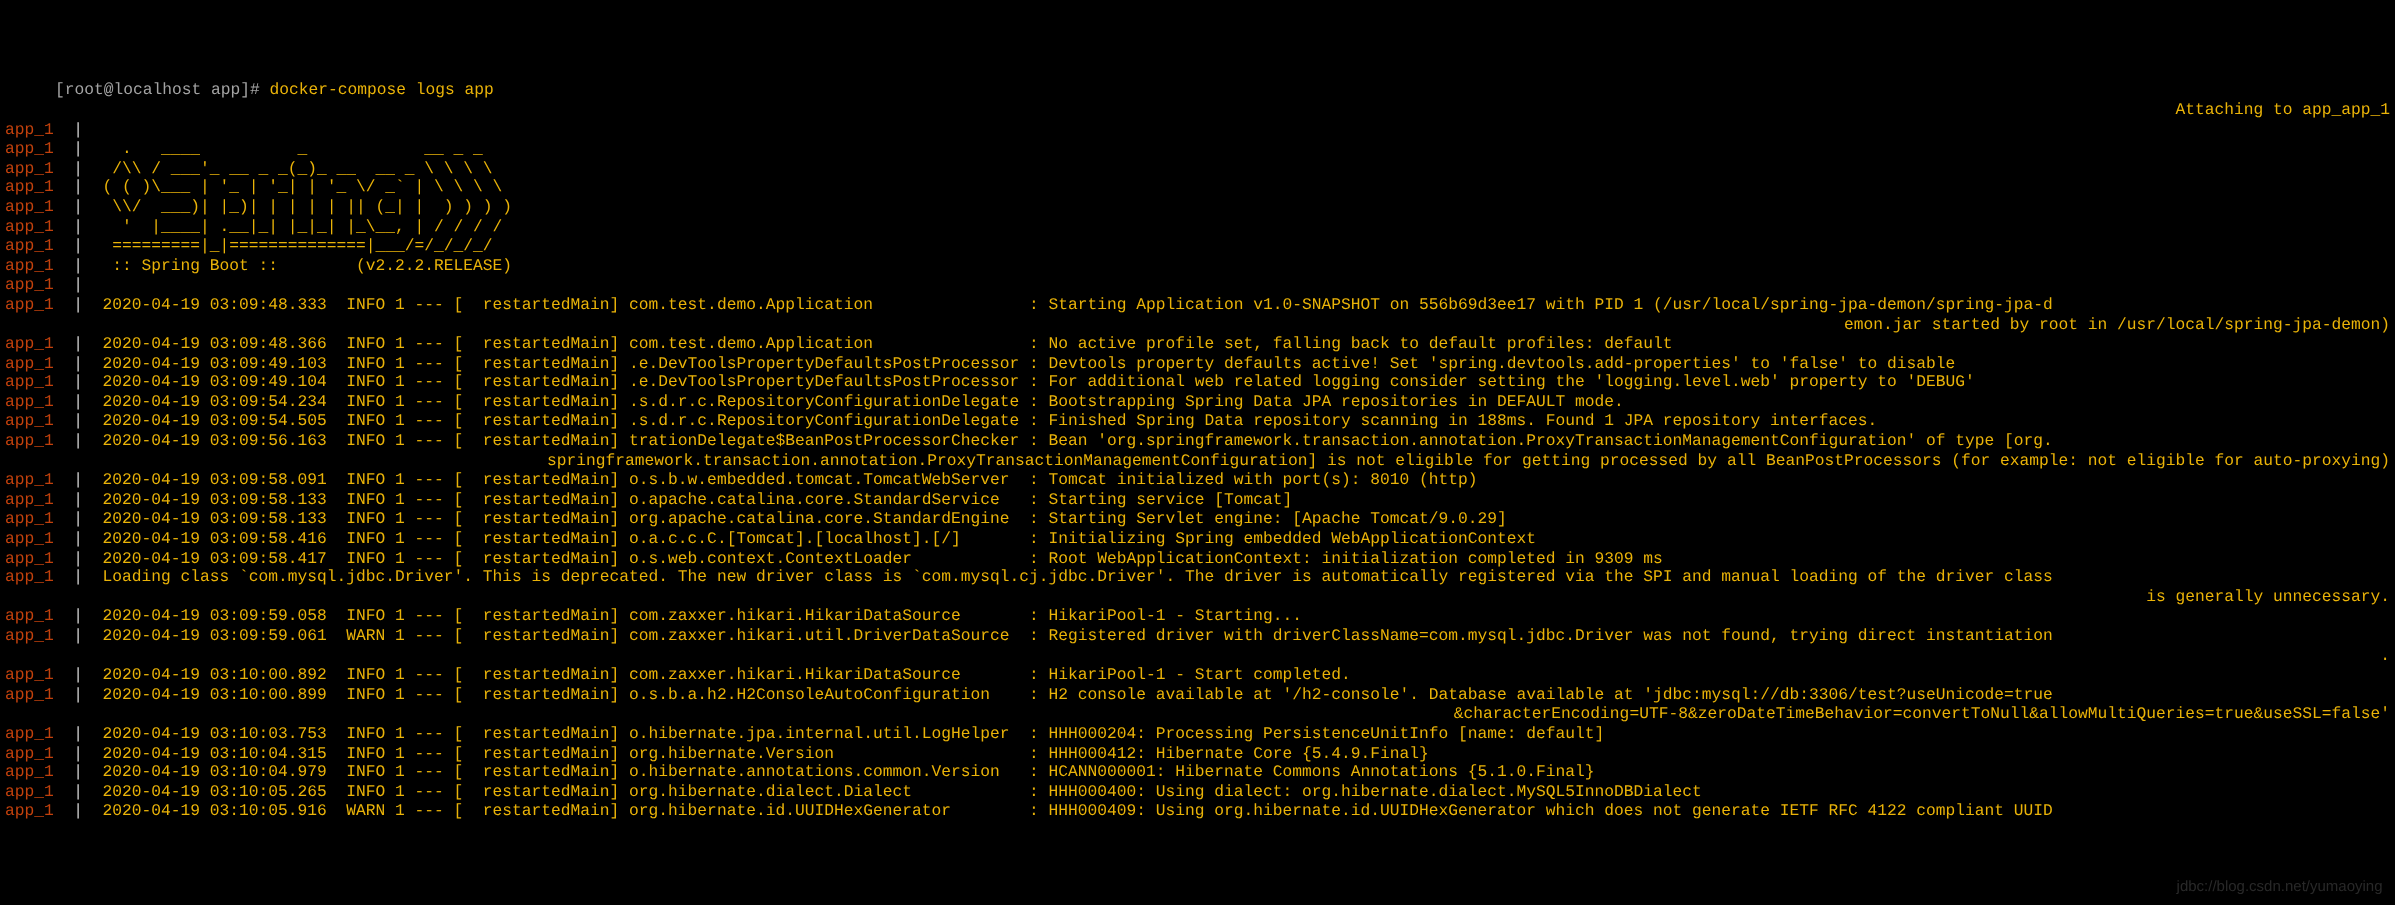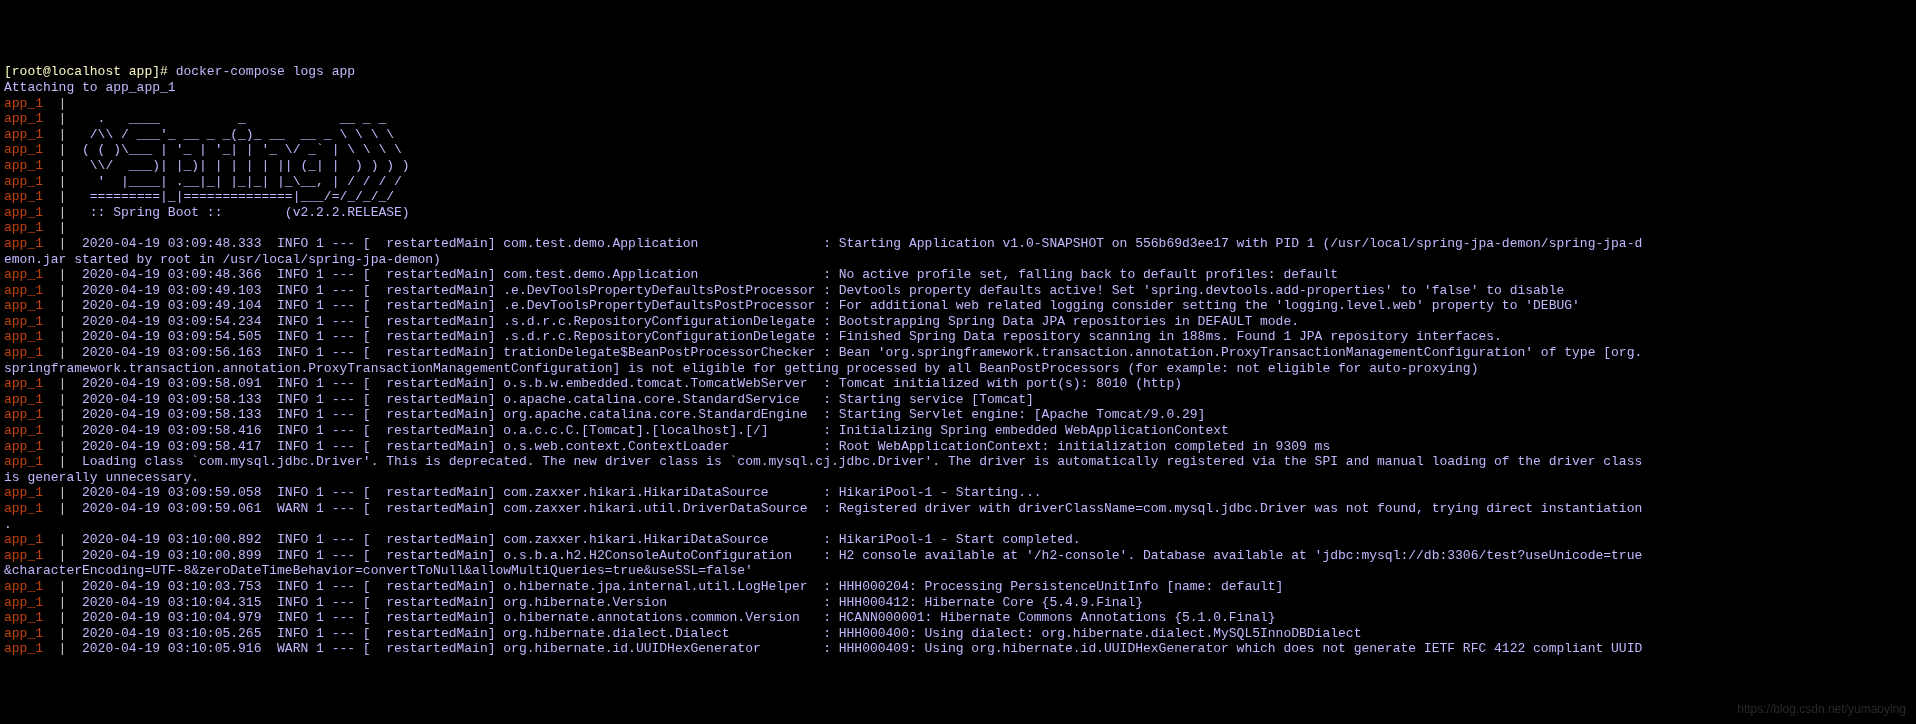--- a/index.html
+++ b/index.html
@@ -8,37 +8,37 @@
     color: #ccc;
     font-family: "Consolas", "Monaco", "Courier New", monospace;
     font-size: 13px;
     line-height: 15.6px;
     white-space: pre;
     overflow: hidden;
     width: 1916px;
     height: 724px;
     padding: 2px 4px;
   }
-  .prompt-root { color: #fef9c3; }
+  .prompt-root { color: #a3a3a3; margin-left: 40px; }
   .line { white-space: pre; }
   .prefix { color: #c2410c; }
   .pipe { color: #ccc; }
-  .body { color: #c4b5fd; }
+  .body { color: #eab308; text-align: right; }
   .watermark {
     position: absolute;
     right: 10px;
     bottom: 6px;
     color: #444;
     font-size: 12px;
     font-family: sans-serif;
     opacity: 0.6;
   }
 </style>
 </head>
 <body>
 
 
 
 <div id="term"><div class="line"><span class="prompt-root">[root@localhost app]# </span><span class="body">docker-compose logs app</span></div><div class="line body">Attaching to app_app_1</div><div class="line"><span class="prefix">app_1  </span><span class="pipe">| </span><span class="body"> </span></div><div class="line"><span class="prefix">app_1  </span><span class="pipe">| </span><span class="body">   .   ____          _            __ _ _</span></div><div class="line"><span class="prefix">app_1  </span><span class="pipe">| </span><span class="body">  /\\ / ___'_ __ _ _(_)_ __  __ _ \ \ \ \</span></div><div class="line"><span class="prefix">app_1  </span><span class="pipe">| </span><span class="body"> ( ( )\___ | '_ | '_| | '_ \/ _` | \ \ \ \</span></div><div class="line"><span class="prefix">app_1  </span><span class="pipe">| </span><span class="body">  \\/  ___)| |_)| | | | | || (_| |  ) ) ) )</span></div><div class="line"><span class="prefix">app_1  </span><span class="pipe">| </span><span class="body">   '  |____| .__|_| |_|_| |_\__, | / / / /</span></div><div class="line"><span class="prefix">app_1  </span><span class="pipe">| </span><span class="body">  =========|_|==============|___/=/_/_/_/</span></div><div class="line"><span class="prefix">app_1  </span><span class="pipe">| </span><span class="body">  :: Spring Boot ::        (v2.2.2.RELEASE)</span></div><div class="line"><span class="prefix">app_1  </span><span class="pipe">| </span><span class="body"> </span></div><div class="line"><span class="prefix">app_1  </span><span class="pipe">| </span><span class="body"> 2020-04-19 03:09:48.333  INFO 1 --- [  restartedMain] com.test.demo.Application                : Starting Application v1.0-SNAPSHOT on 556b69d3ee17 with PID 1 (/usr/local/spring-jpa-demon/spring-jpa-d</span></div><div class="line body">emon.jar started by root in /usr/local/spring-jpa-demon)</div><div class="line"><span class="prefix">app_1  </span><span class="pipe">| </span><span class="body"> 2020-04-19 03:09:48.366  INFO 1 --- [  restartedMain] com.test.demo.Application                : No active profile set, falling back to default profiles: default</span></div><div class="line"><span class="prefix">app_1  </span><span class="pipe">| </span><span class="body"> 2020-04-19 03:09:49.103  INFO 1 --- [  restartedMain] .e.DevToolsPropertyDefaultsPostProcessor : Devtools property defaults active! Set 'spring.devtools.add-properties' to 'false' to disable</span></div><div class="line"><span class="prefix">app_1  </span><span class="pipe">| </span><span class="body"> 2020-04-19 03:09:49.104  INFO 1 --- [  restartedMain] .e.DevToolsPropertyDefaultsPostProcessor : For additional web related logging consider setting the 'logging.level.web' property to 'DEBUG'</span></div><div class="line"><span class="prefix">app_1  </span><span class="pipe">| </span><span class="body"> 2020-04-19 03:09:54.234  INFO 1 --- [  restartedMain] .s.d.r.c.RepositoryConfigurationDelegate : Bootstrapping Spring Data JPA repositories in DEFAULT mode.</span></div><div class="line"><span class="prefix">app_1  </span><span class="pipe">| </span><span class="body"> 2020-04-19 03:09:54.505  INFO 1 --- [  restartedMain] .s.d.r.c.RepositoryConfigurationDelegate : Finished Spring Data repository scanning in 188ms. Found 1 JPA repository interfaces.</span></div><div class="line"><span class="prefix">app_1  </span><span class="pipe">| </span><span class="body"> 2020-04-19 03:09:56.163  INFO 1 --- [  restartedMain] trationDelegate$BeanPostProcessorChecker : Bean 'org.springframework.transaction.annotation.ProxyTransactionManagementConfiguration' of type [org.</span></div><div class="line body">springframework.transaction.annotation.ProxyTransactionManagementConfiguration] is not eligible for getting processed by all BeanPostProcessors (for example: not eligible for auto-proxying)</div><div class="line"><span class="prefix">app_1  </span><span class="pipe">| </span><span class="body"> 2020-04-19 03:09:58.091  INFO 1 --- [  restartedMain] o.s.b.w.embedded.tomcat.TomcatWebServer  : Tomcat initialized with port(s): 8010 (http)</span></div><div class="line"><span class="prefix">app_1  </span><span class="pipe">| </span><span class="body"> 2020-04-19 03:09:58.133  INFO 1 --- [  restartedMain] o.apache.catalina.core.StandardService   : Starting service [Tomcat]</span></div><div class="line"><span class="prefix">app_1  </span><span class="pipe">| </span><span class="body"> 2020-04-19 03:09:58.133  INFO 1 --- [  restartedMain] org.apache.catalina.core.StandardEngine  : Starting Servlet engine: [Apache Tomcat/9.0.29]</span></div><div class="line"><span class="prefix">app_1  </span><span class="pipe">| </span><span class="body"> 2020-04-19 03:09:58.416  INFO 1 --- [  restartedMain] o.a.c.c.C.[Tomcat].[localhost].[/]       : Initializing Spring embedded WebApplicationContext</span></div><div class="line"><span class="prefix">app_1  </span><span class="pipe">| </span><span class="body"> 2020-04-19 03:09:58.417  INFO 1 --- [  restartedMain] o.s.web.context.ContextLoader            : Root WebApplicationContext: initialization completed in 9309 ms</span></div><div class="line"><span class="prefix">app_1  </span><span class="pipe">| </span><span class="body"> Loading class `com.mysql.jdbc.Driver'. This is deprecated. The new driver class is `com.mysql.cj.jdbc.Driver'. The driver is automatically registered via the SPI and manual loading of the driver class </span></div><div class="line body">is generally unnecessary.</div><div class="line"><span class="prefix">app_1  </span><span class="pipe">| </span><span class="body"> 2020-04-19 03:09:59.058  INFO 1 --- [  restartedMain] com.zaxxer.hikari.HikariDataSource       : HikariPool-1 - Starting...</span></div><div class="line"><span class="prefix">app_1  </span><span class="pipe">| </span><span class="body"> 2020-04-19 03:09:59.061  WARN 1 --- [  restartedMain] com.zaxxer.hikari.util.DriverDataSource  : Registered driver with driverClassName=com.mysql.jdbc.Driver was not found, trying direct instantiation</span></div><div class="line body">.</div><div class="line"><span class="prefix">app_1  </span><span class="pipe">| </span><span class="body"> 2020-04-19 03:10:00.892  INFO 1 --- [  restartedMain] com.zaxxer.hikari.HikariDataSource       : HikariPool-1 - Start completed.</span></div><div class="line"><span class="prefix">app_1  </span><span class="pipe">| </span><span class="body"> 2020-04-19 03:10:00.899  INFO 1 --- [  restartedMain] o.s.b.a.h2.H2ConsoleAutoConfiguration    : H2 console available at '/h2-console'. Database available at 'jdbc:mysql://db:3306/test?useUnicode=true</span></div><div class="line body">&amp;characterEncoding=UTF-8&amp;zeroDateTimeBehavior=convertToNull&amp;allowMultiQueries=true&amp;useSSL=false'</div><div class="line"><span class="prefix">app_1  </span><span class="pipe">| </span><span class="body"> 2020-04-19 03:10:03.753  INFO 1 --- [  restartedMain] o.hibernate.jpa.internal.util.LogHelper  : HHH000204: Processing PersistenceUnitInfo [name: default]</span></div><div class="line"><span class="prefix">app_1  </span><span class="pipe">| </span><span class="body"> 2020-04-19 03:10:04.315  INFO 1 --- [  restartedMain] org.hibernate.Version                    : HHH000412: Hibernate Core {5.4.9.Final}</span></div><div class="line"><span class="prefix">app_1  </span><span class="pipe">| </span><span class="body"> 2020-04-19 03:10:04.979  INFO 1 --- [  restartedMain] o.hibernate.annotations.common.Version   : HCANN000001: Hibernate Commons Annotations {5.1.0.Final}</span></div><div class="line"><span class="prefix">app_1  </span><span class="pipe">| </span><span class="body"> 2020-04-19 03:10:05.265  INFO 1 --- [  restartedMain] org.hibernate.dialect.Dialect            : HHH000400: Using dialect: org.hibernate.dialect.MySQL5InnoDBDialect</span></div><div class="line"><span class="prefix">app_1  </span><span class="pipe">| </span><span class="body"> 2020-04-19 03:10:05.916  WARN 1 --- [  restartedMain] org.hibernate.id.UUIDHexGenerator        : HHH000409: Using org.hibernate.id.UUIDHexGenerator which does not generate IETF RFC 4122 compliant UUID </span></div></div>
-<div class="watermark">https://blog.csdn.net/yumaoying</div>
+<div class="watermark">jdbc://blog.csdn.net/yumaoying</div>
 
 
 
 
 </body></html>

